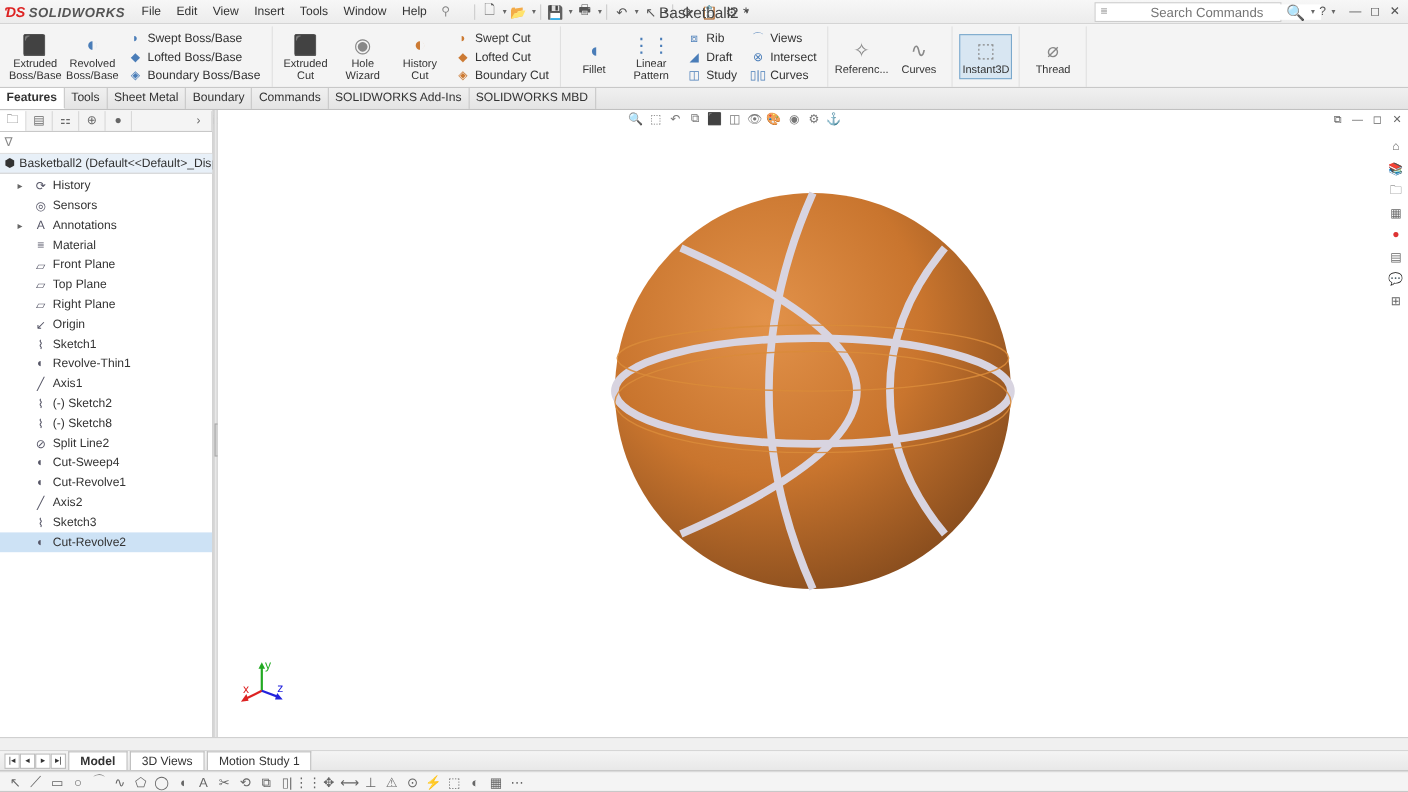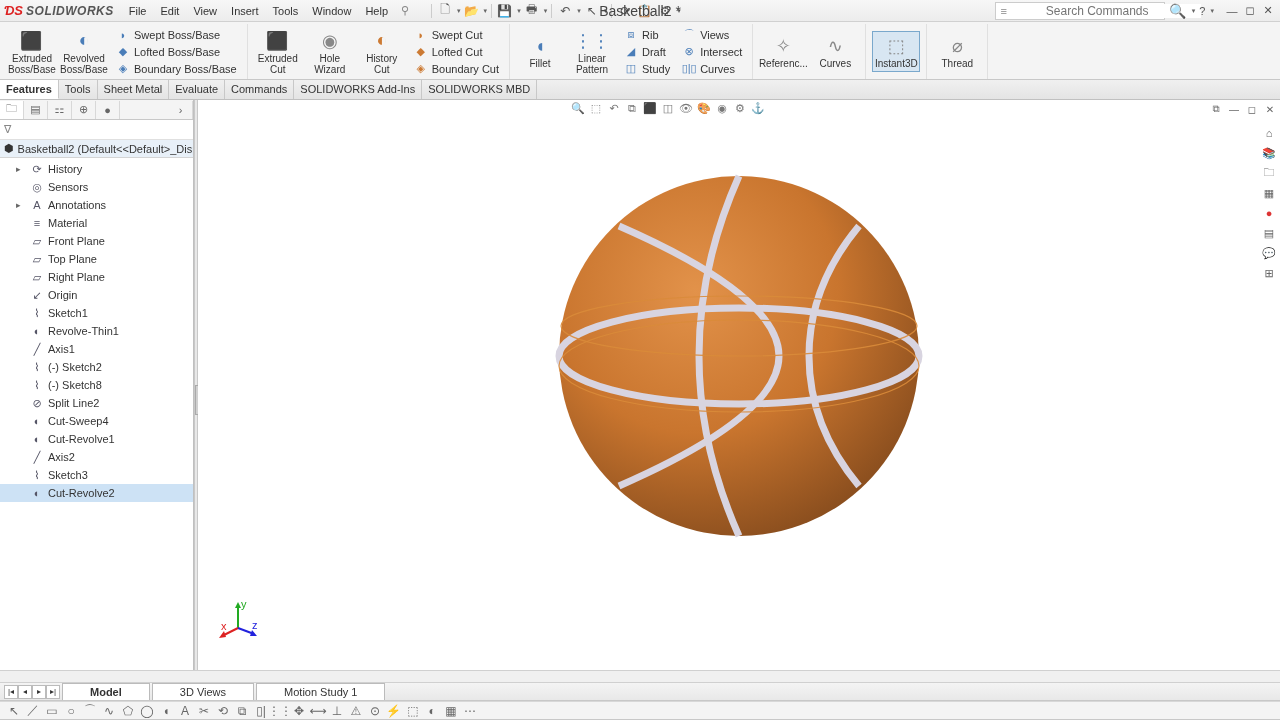--- a/index.html
+++ b/index.html
@@ -56,21 +56,21 @@
 .triad svg { width:40px; height:40px; }
 .right-toolbar { position:absolute; right:2px; top:24px; display:flex; flex-direction:column; gap:2px; }
 .right-toolbar .rb { width:18px; height:18px; display:flex; align-items:center; justify-content:center; color:#666; cursor:pointer; border:1px solid transparent; }
 .vp-winbtns { position:absolute; right:2px; top:2px; display:flex; gap:2px; }
 .vp-winbtns span { width:16px; height:14px; display:flex; align-items:center; justify-content:center; color:#666; cursor:pointer; font-size:10px; }
 .bottom-area { position:absolute; bottom:0; left:0; right:0; height:50px; display:flex; flex-direction:column; }
 .hscroll { height:14px; background:#f0f0f0; border-top:1px solid #d0d0d0; border-bottom:1px solid #d0d0d0; }
 .bottom-tabs { height:18px; background:linear-gradient(#f4f4f4,#e8e8e8); display:flex; align-items:center; border-bottom:1px solid #c8c8c8; padding-left:4px; }
 .nav-arrows { display:flex; }
 .nav-arrows span { width:14px; height:14px; border:1px solid #bbb; display:flex; align-items:center; justify-content:center; font-size:8px; background:#fff; cursor:pointer; }
-.btab { padding:2px 27px; border:1px solid #bbb; border-bottom:none; background:#fff; margin-left:2px; cursor:pointer; font-size:11px; }
+.btab { padding:2px 10px; border:1px solid #bbb; border-bottom:none; background:#fff; margin-left:2px; cursor:pointer; font-size:11px; }
 .btab.active { font-weight:bold; }
 .sketch-toolbar { height:20px; background:#f4f4f4; border-top:1px solid #d8d8d8; border-bottom:1px solid #c8c8c8; display:flex; align-items:center; gap:3px; padding:0 6px; }
 .sketch-toolbar .sb { width:16px; height:16px; display:flex; align-items:center; justify-content:center; color:#666; cursor:pointer; font-size:12px; }
 .statusbar { height:18px; background:linear-gradient(#f4f4f4,#e4e4e4); border-top:1px solid #c8c8c8; display:flex; align-items:center; padding:0 6px; font-size:10px; color:#444; }
 .statusbar .sp { margin-left:auto; display:flex; gap:12px; align-items:center; }
 .basketball { position:absolute; left:50%; top:45%; transform:translate(-50%,-50%); }
 .dropdown-caret { font-size:7px; color:#666; margin-left:1px; }
 .c-blue{color:#4a7db8;} .c-orange{color:#cc7a33;} .c-gray{color:#888;}
 </style>
 </head>
@@ -242,21 +242,21 @@
         <div class="ico c-gray">⌀</div>
         <div class="lbl">Thread</div>
       </div>
   </div>
 </div>
 
 <div class="cm-tabs">
   <div class="cm-tab active">Features</div>
   <div class="cm-tab">Tools</div>
   <div class="cm-tab">Sheet Metal</div>
-  <div class="cm-tab">Evaluate</div>
+  <div class="cm-tab">Boundary</div>
   <div class="cm-tab">Commands</div>
   <div class="cm-tab">SOLIDWORKS Add-Ins</div>
   <div class="cm-tab">SOLIDWORKS MBD</div>
 </div>
 
 <div class="hud-row">
   <span class="hb">🔍</span>
   <span class="hb">⬚</span>
   <span class="hb">↶</span>
   <span class="hb">⧉</span>

